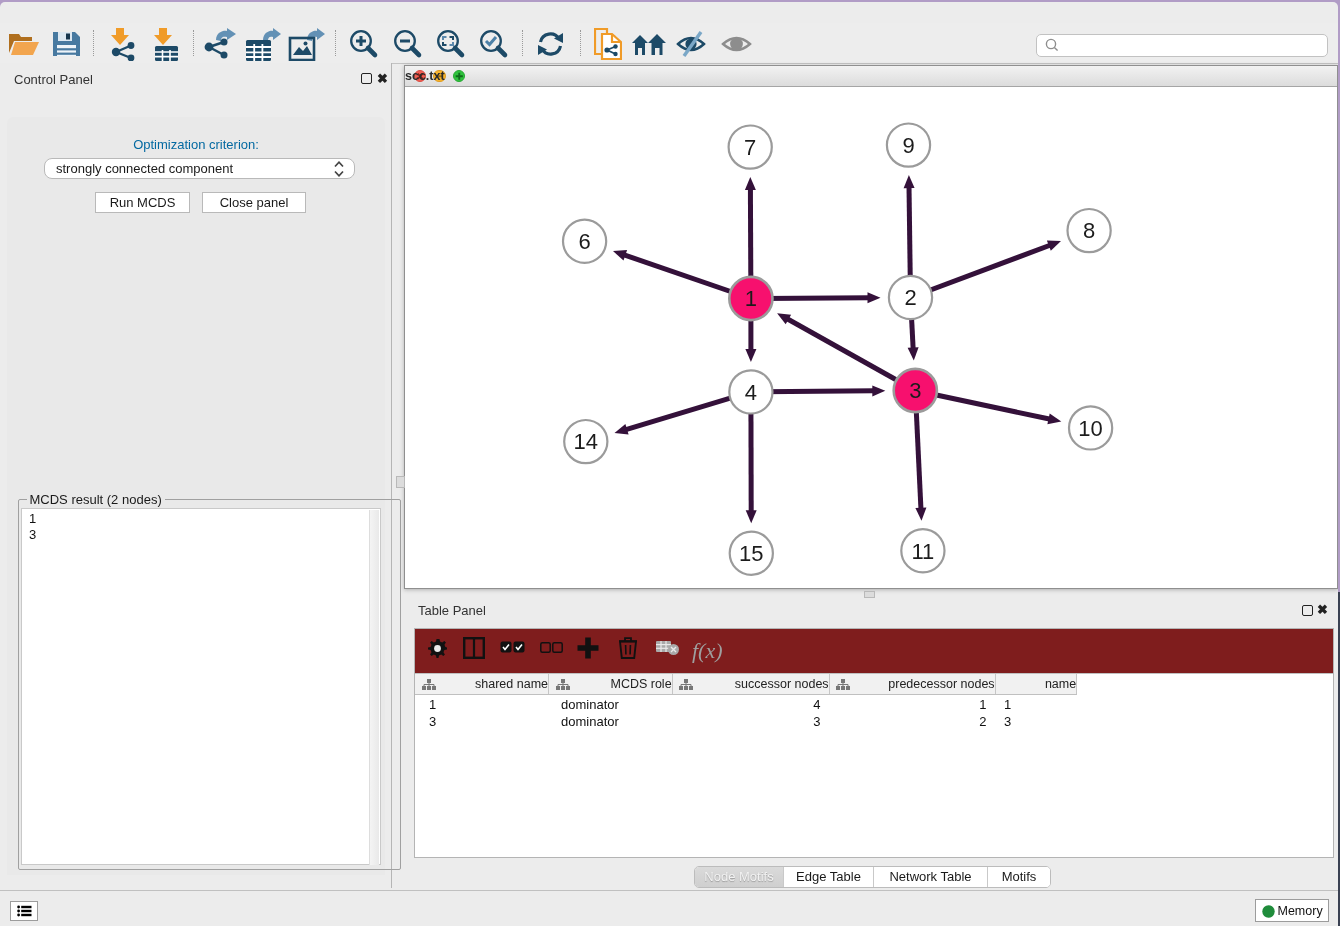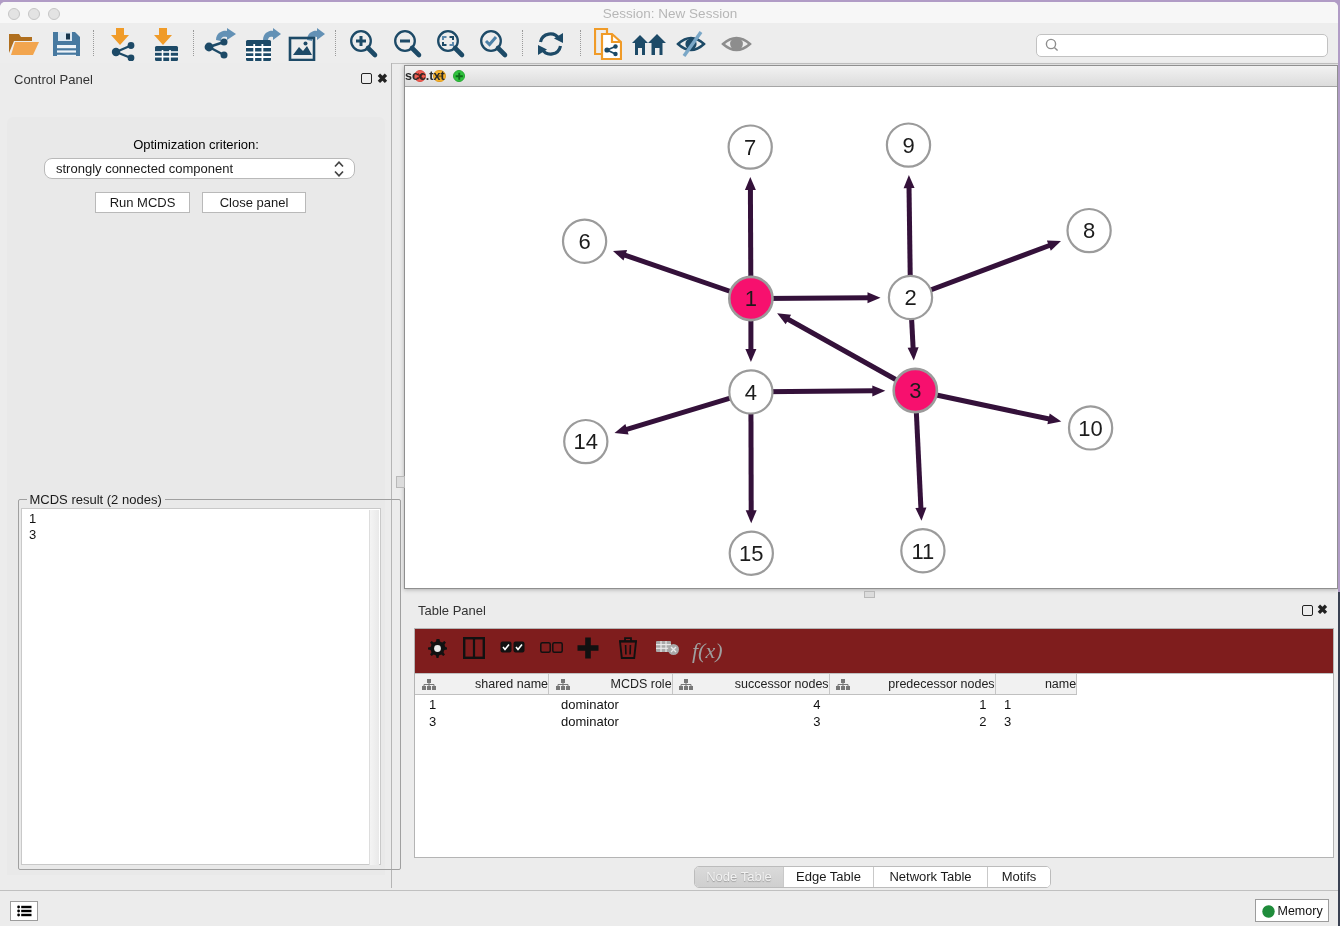--- a/index.html
+++ b/index.html
@@ -30,21 +30,21 @@
   .panicon-x{position:absolute;font-size:13px;font-weight:bold;color:#222;}
   .tabgroup{position:absolute;display:flex;height:20px;border:1px solid #bcbcbc;
             border-radius:5px;overflow:hidden;background:#fff;}
   .tab{height:20px;line-height:20px;text-align:center;font-size:13px;color:#1a1a1a;
        background:#fff;border-right:1px solid #c9c9c9;}
   .tab:last-child{border-right:none;}
   .tab.sel{background:linear-gradient(#dadada,#cfcfcf);color:#f2f2f2;
            text-shadow:0 1px 1px rgba(120,120,120,.6);}
   #cp-body{position:absolute;left:7px;top:54px;width:378px;height:758px;background:#e9e9e9;
            border-radius:6px 6px 0 0;}
-  #optlabel{position:absolute;left:0;top:20px;width:378px;text-align:center;font-size:13px;color:#000000;}
+  #optlabel{position:absolute;left:0;top:20px;width:378px;text-align:center;font-size:13px;color:#0369a1;}
   .wbox{position:absolute;background:#fff;border:1px solid #b9b9b9;border-radius:8px;box-sizing:border-box;}
   #combo{left:37px;top:41px;width:311px;height:21px;font-size:13px;line-height:19px;color:#1a1a1a;
          padding-left:11px;}
   .btn{position:absolute;background:#fff;border:1px solid #b9b9b9;border-radius:0;
        box-sizing:border-box;font-size:13px;color:#1a1a1a;text-align:center;line-height:19px;height:21px;}
   #fieldset{position:absolute;left:10.5px;top:382px;width:365px;height:369px;
             border:1px solid #a0a0a0;border-radius:2px;padding-left:16px;}
   #fslegend{position:absolute;left:8px;top:-8px;background:#e9e9e9;padding:0 3px;
             font-size:13px;color:#1a1a1a;}
   #fswhite{position:absolute;left:2.5px;top:8px;width:359.5px;height:357px;background:#fff;
@@ -75,26 +75,20 @@
   .trow{position:absolute;left:0;width:100%;height:17px;font-size:13px;color:#111;}
   .tcell{position:absolute;top:0;line-height:17px;}
   
   #statusbar{position:absolute;left:0;top:887.5px;width:100%;height:36px;background:#ececec;
              border-top:1px solid #c0c0c0;}
 </style>
 </head>
 <body>
 <div id="app">
 
-  <div id="titlebar">
-    <div class="tl" style="left:8px;"></div>
-    <div class="tl" style="left:27.5px;"></div>
-    <div class="tl" style="left:47.5px;"></div>
-    <div id="wtitle">Session: New Session</div>
-  </div>
 
   <div id="toolbar">
     <svg class="ticon" style="left:8px;top:8px" width="33" height="25" viewBox="0 0 33 25">
       <path d="M1 3 L11 3 L13 6 L24 6 L24 10 L6 10 L1 22 Z" fill="#b06f1e"></path>
       <path d="M7 11 L31 11 L25 24 L3 24 Z" fill="#f2a54e"></path>
     </svg>
     <svg class="ticon" style="left:51px;top:7px" width="31" height="28" viewBox="0 0 31 28">
       <path d="M2 2 L24 2 L29 7 L29 26 L2 26 Z" fill="#4779a0"></path>
       <rect x="7" y="2" width="14" height="9" fill="#dce8f2"></rect>
       <rect x="15" y="3.5" width="4" height="6" fill="#16364e"></rect>
@@ -421,21 +415,21 @@
       </div>
       <div class="trow" style="top:84px;">
         <div class="tcell" style="left:14px;">3</div>
         <div class="tcell" style="left:146px;">dominator</div>
         <div class="tcell" style="left:257.6px;width:148px;text-align:right;">3</div>
         <div class="tcell" style="left:414.6px;width:157px;text-align:right;">2</div>
         <div class="tcell" style="left:589px;">3</div>
       </div>
     </div>
     <div class="tabgroup" style="left:289px;top:270px;">
-      <div class="tab sel" style="width:88px;">Node Table</div>
+      <div class="tab sel" style="width:88px;">Node Motifs</div>
       <div class="tab" style="width:89px;">Edge Table</div>
       <div class="tab" style="width:113px;">Network Table</div>
       <div class="tab" style="width:62px;">Motifs</div>
     </div>
   </div>
   <div style="position:absolute;left:396px;top:474px;width:7px;height:10px;background:#dcdcdc;border:1px solid #b9b9b9;"></div>
   <div style="position:absolute;left:864px;top:589px;width:9px;height:5px;background:#dcdcdc;border:1px solid #b9b9b9;"></div>
 
   <div id="statusbar">
     <div class="wbox" style="left:10px;top:10px;width:28px;height:20px;border-radius:0;border-color:#9c9c9c;">

